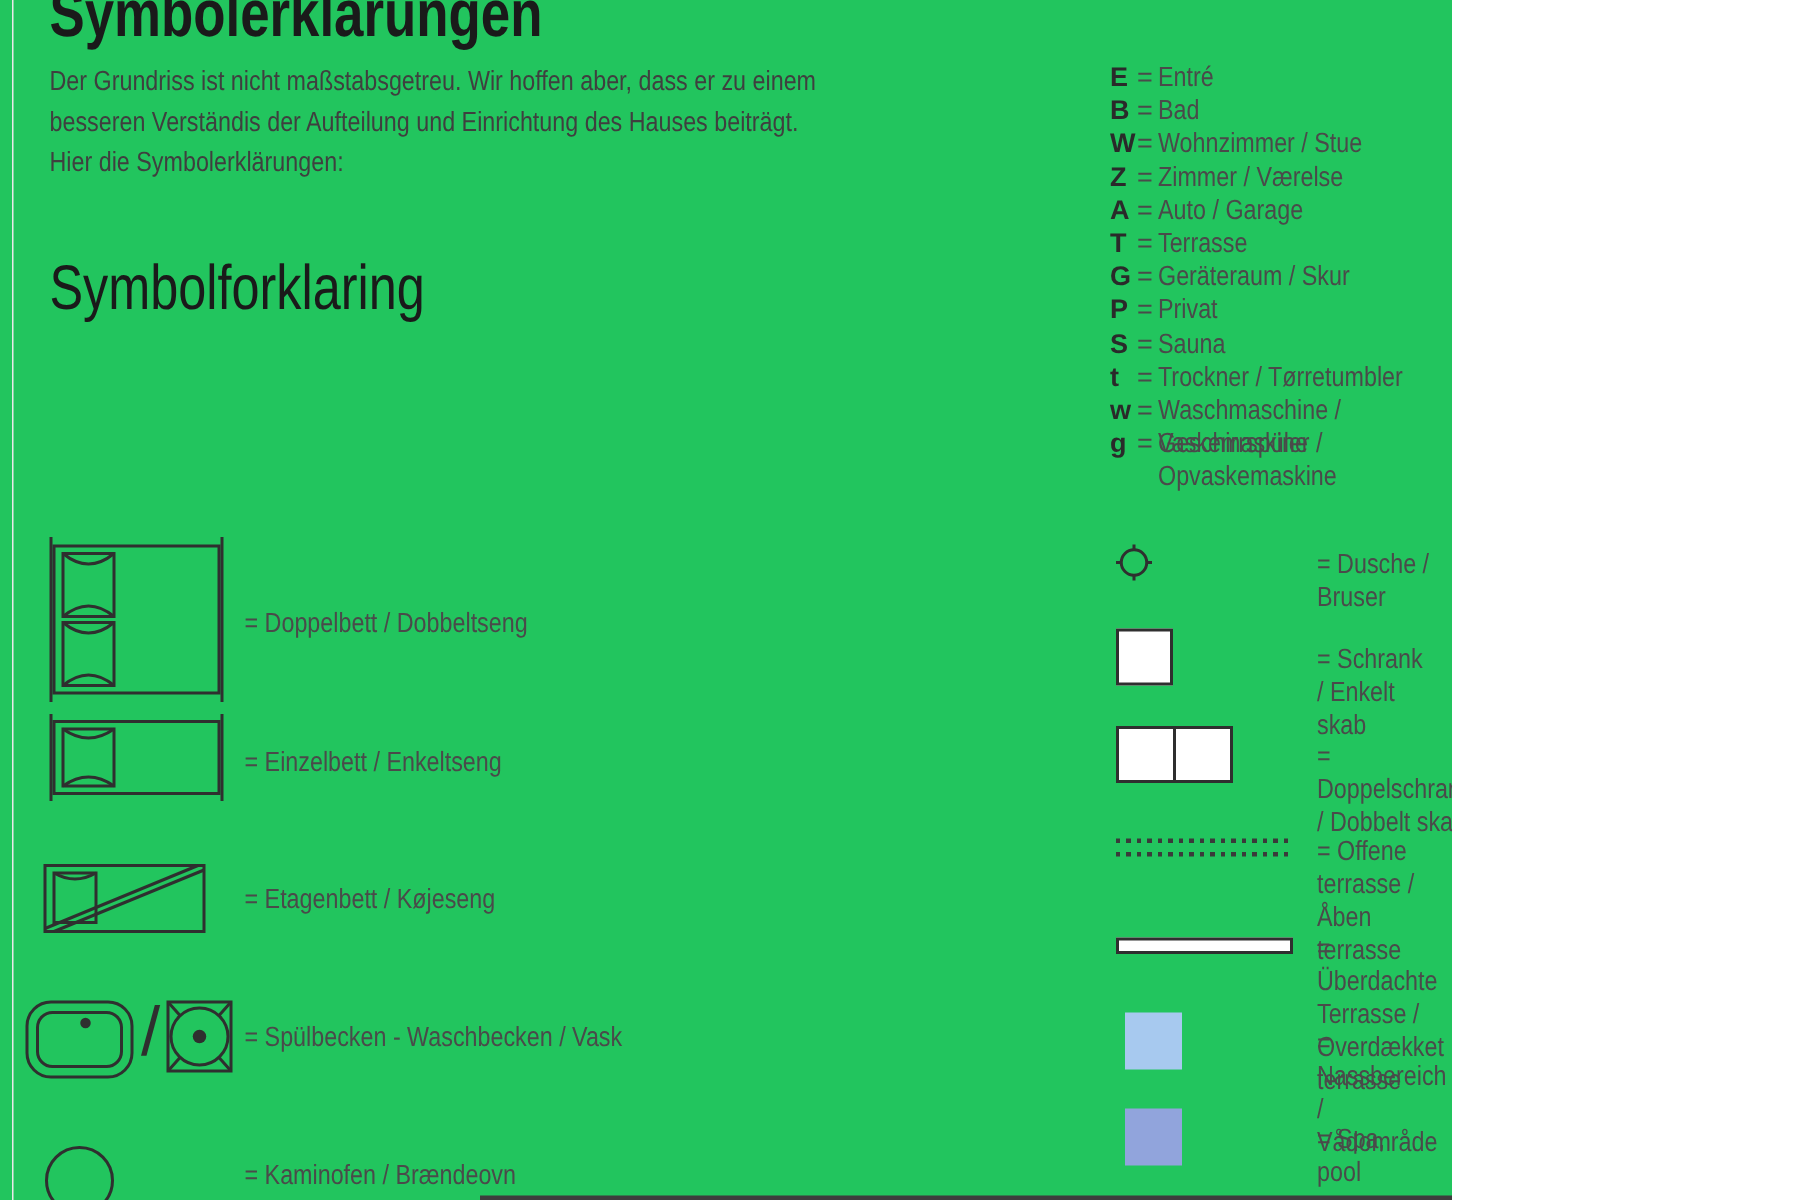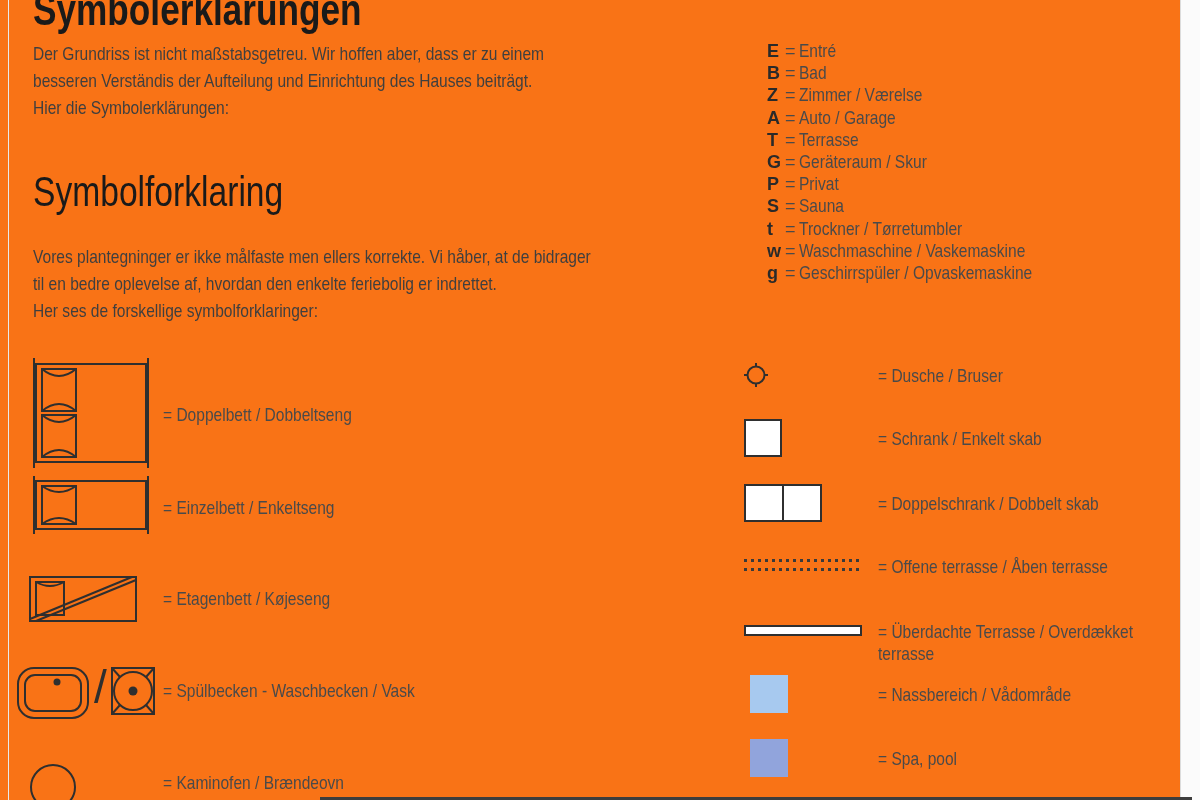--- a/index.html
+++ b/index.html
@@ -3,36 +3,36 @@
 <meta charset="utf-8">
 <style>
   * { margin: 0; padding: 0; box-sizing: border-box; }
   html, body { width: 1200px; height: 800px; }
   body {
     font-family: "Liberation Sans", "DejaVu Sans", sans-serif;
     background: #ffffff;
     overflow: hidden;
     position: relative;
   }
-  .page { position: absolute; left: 0; top: 0; width: 1200px; height: 800px; background: #f97316; overflow: hidden; }
+  .page { position: absolute; left: 0; top: 0; width: 968px; height: 800px; background: #22c55e; overflow: hidden; }
   .edge-left  { position: absolute; left: 8px; top: 0; width: 1px; height: 800px; background: #e9e9e9; }
   .edge-right { position: absolute; left: 1180px; top: 0; width: 1px; height: 800px; background: #dcdcdc; }
   .margin-right { position: absolute; left: 1181px; top: 0; width: 19px; height: 800px; background: #fbfbfb; }
   .bottom-line { position: absolute; left: 320px; top: 797px; width: 872px; height: 3px; background: #3d3d3d; }
 
   .cx  { display: inline-block; transform: scaleX(0.84); transform-origin: 0 0; white-space: pre-line; }
   .cxh { display: inline-block; transform: scaleX(0.80); transform-origin: 0 0; white-space: nowrap; }
 
   .h1 { position: absolute; left: 33px; top: -12px; font-size: 44px; line-height: 44px; font-weight: 700; color: #1a1a1a; }
   .h2 { position: absolute; left: 33px; top: 170px; font-size: 42px; line-height: 44px; font-weight: 400; color: #1a1a1a; }
   .para { position: absolute; left: 33px; font-size: 18.5px; line-height: 27px; color: #3f3f3f; width: 700px; }
 
   
   .abbr { position: absolute; left: 740px; top: 40px; }
-  .abbr-row { height: 22.2px; line-height: 22.2px; font-size: 18px; white-space: nowrap; margin-left: 27px; }
+  .abbr-row { height: 22.2px; line-height: 22.2px; font-size: 18px; white-space: nowrap; }
   .abbr-letter { display: inline-block; width: 18px; font-weight: 700; color: #2a2a2a; }
   .abbr-eq { display: inline-block; width: 14px; color: #4a4a4a; }
   .abbr-meaning { font-size: 18.5px; color: #4a4a4a; vertical-align: top; }
 
   
   .lbl { position: absolute; font-size: 18.5px; color: #4a4a4a; white-space: nowrap; }
 
   .icon-wrap { position: absolute; }
   svg { display: block; }
   .stroke { fill: none; stroke: #2f2f2f; stroke-width: 2; }
@@ -55,27 +55,25 @@
   <div class="margin-right"></div>
   <div class="edge-left"></div>
   <div class="edge-right"></div>
 
   <div class="h1"><span class="cxh">Symbolerklärungen</span></div>
   <div class="para" style="top:40px"><span class="cx">Der Grundriss ist nicht maßstabsgetreu. Wir hoffen aber, dass er zu einem
 besseren Verständis der Aufteilung und Einrichtung des Hauses beiträgt.
 Hier die Symbolerklärungen:</span></div>
 
   <div class="h2"><span class="cxh">Symbolforklaring</span></div>
-  <div class="para" style="top:243px"><span class="cx">Vores plantegninger er ikke målfaste men ellers korrekte. Vi håber, at de bidrager
-til en bedre oplevelse af, hvordan den enkelte feriebolig er indrettet.
-Her ses de forskellige symbolforklaringer:</span></div>
 
   <div class="abbr">
     <div class="abbr-row"><span class="abbr-letter">E</span><span class="abbr-eq">=</span><span class="abbr-meaning cx">Entré</span></div>
     <div class="abbr-row"><span class="abbr-letter">B</span><span class="abbr-eq">=</span><span class="abbr-meaning cx">Bad</span></div>
+    <div class="abbr-row"><span class="abbr-letter">W</span><span class="abbr-eq">=</span><span class="abbr-meaning cx">Wohnzimmer / Stue</span></div>
     <div class="abbr-row"><span class="abbr-letter">Z</span><span class="abbr-eq">=</span><span class="abbr-meaning cx">Zimmer / Værelse</span></div>
     <div class="abbr-row"><span class="abbr-letter">A</span><span class="abbr-eq">=</span><span class="abbr-meaning cx">Auto / Garage</span></div>
     <div class="abbr-row"><span class="abbr-letter">T</span><span class="abbr-eq">=</span><span class="abbr-meaning cx">Terrasse</span></div>
     <div class="abbr-row"><span class="abbr-letter">G</span><span class="abbr-eq">=</span><span class="abbr-meaning cx">Geräteraum / Skur</span></div>
     <div class="abbr-row"><span class="abbr-letter">P</span><span class="abbr-eq">=</span><span class="abbr-meaning cx">Privat</span></div>
     <div class="abbr-row"><span class="abbr-letter">S</span><span class="abbr-eq">=</span><span class="abbr-meaning cx">Sauna</span></div>
     <div class="abbr-row"><span class="abbr-letter">t</span><span class="abbr-eq">=</span><span class="abbr-meaning cx">Trockner / Tørretumbler</span></div>
     <div class="abbr-row"><span class="abbr-letter">w</span><span class="abbr-eq">=</span><span class="abbr-meaning cx">Waschmaschine / Vaskemaskine</span></div>
     <div class="abbr-row"><span class="abbr-letter">g</span><span class="abbr-eq">=</span><span class="abbr-meaning cx">Geschirrspüler / Opvaskemaskine</span></div>
   </div>

